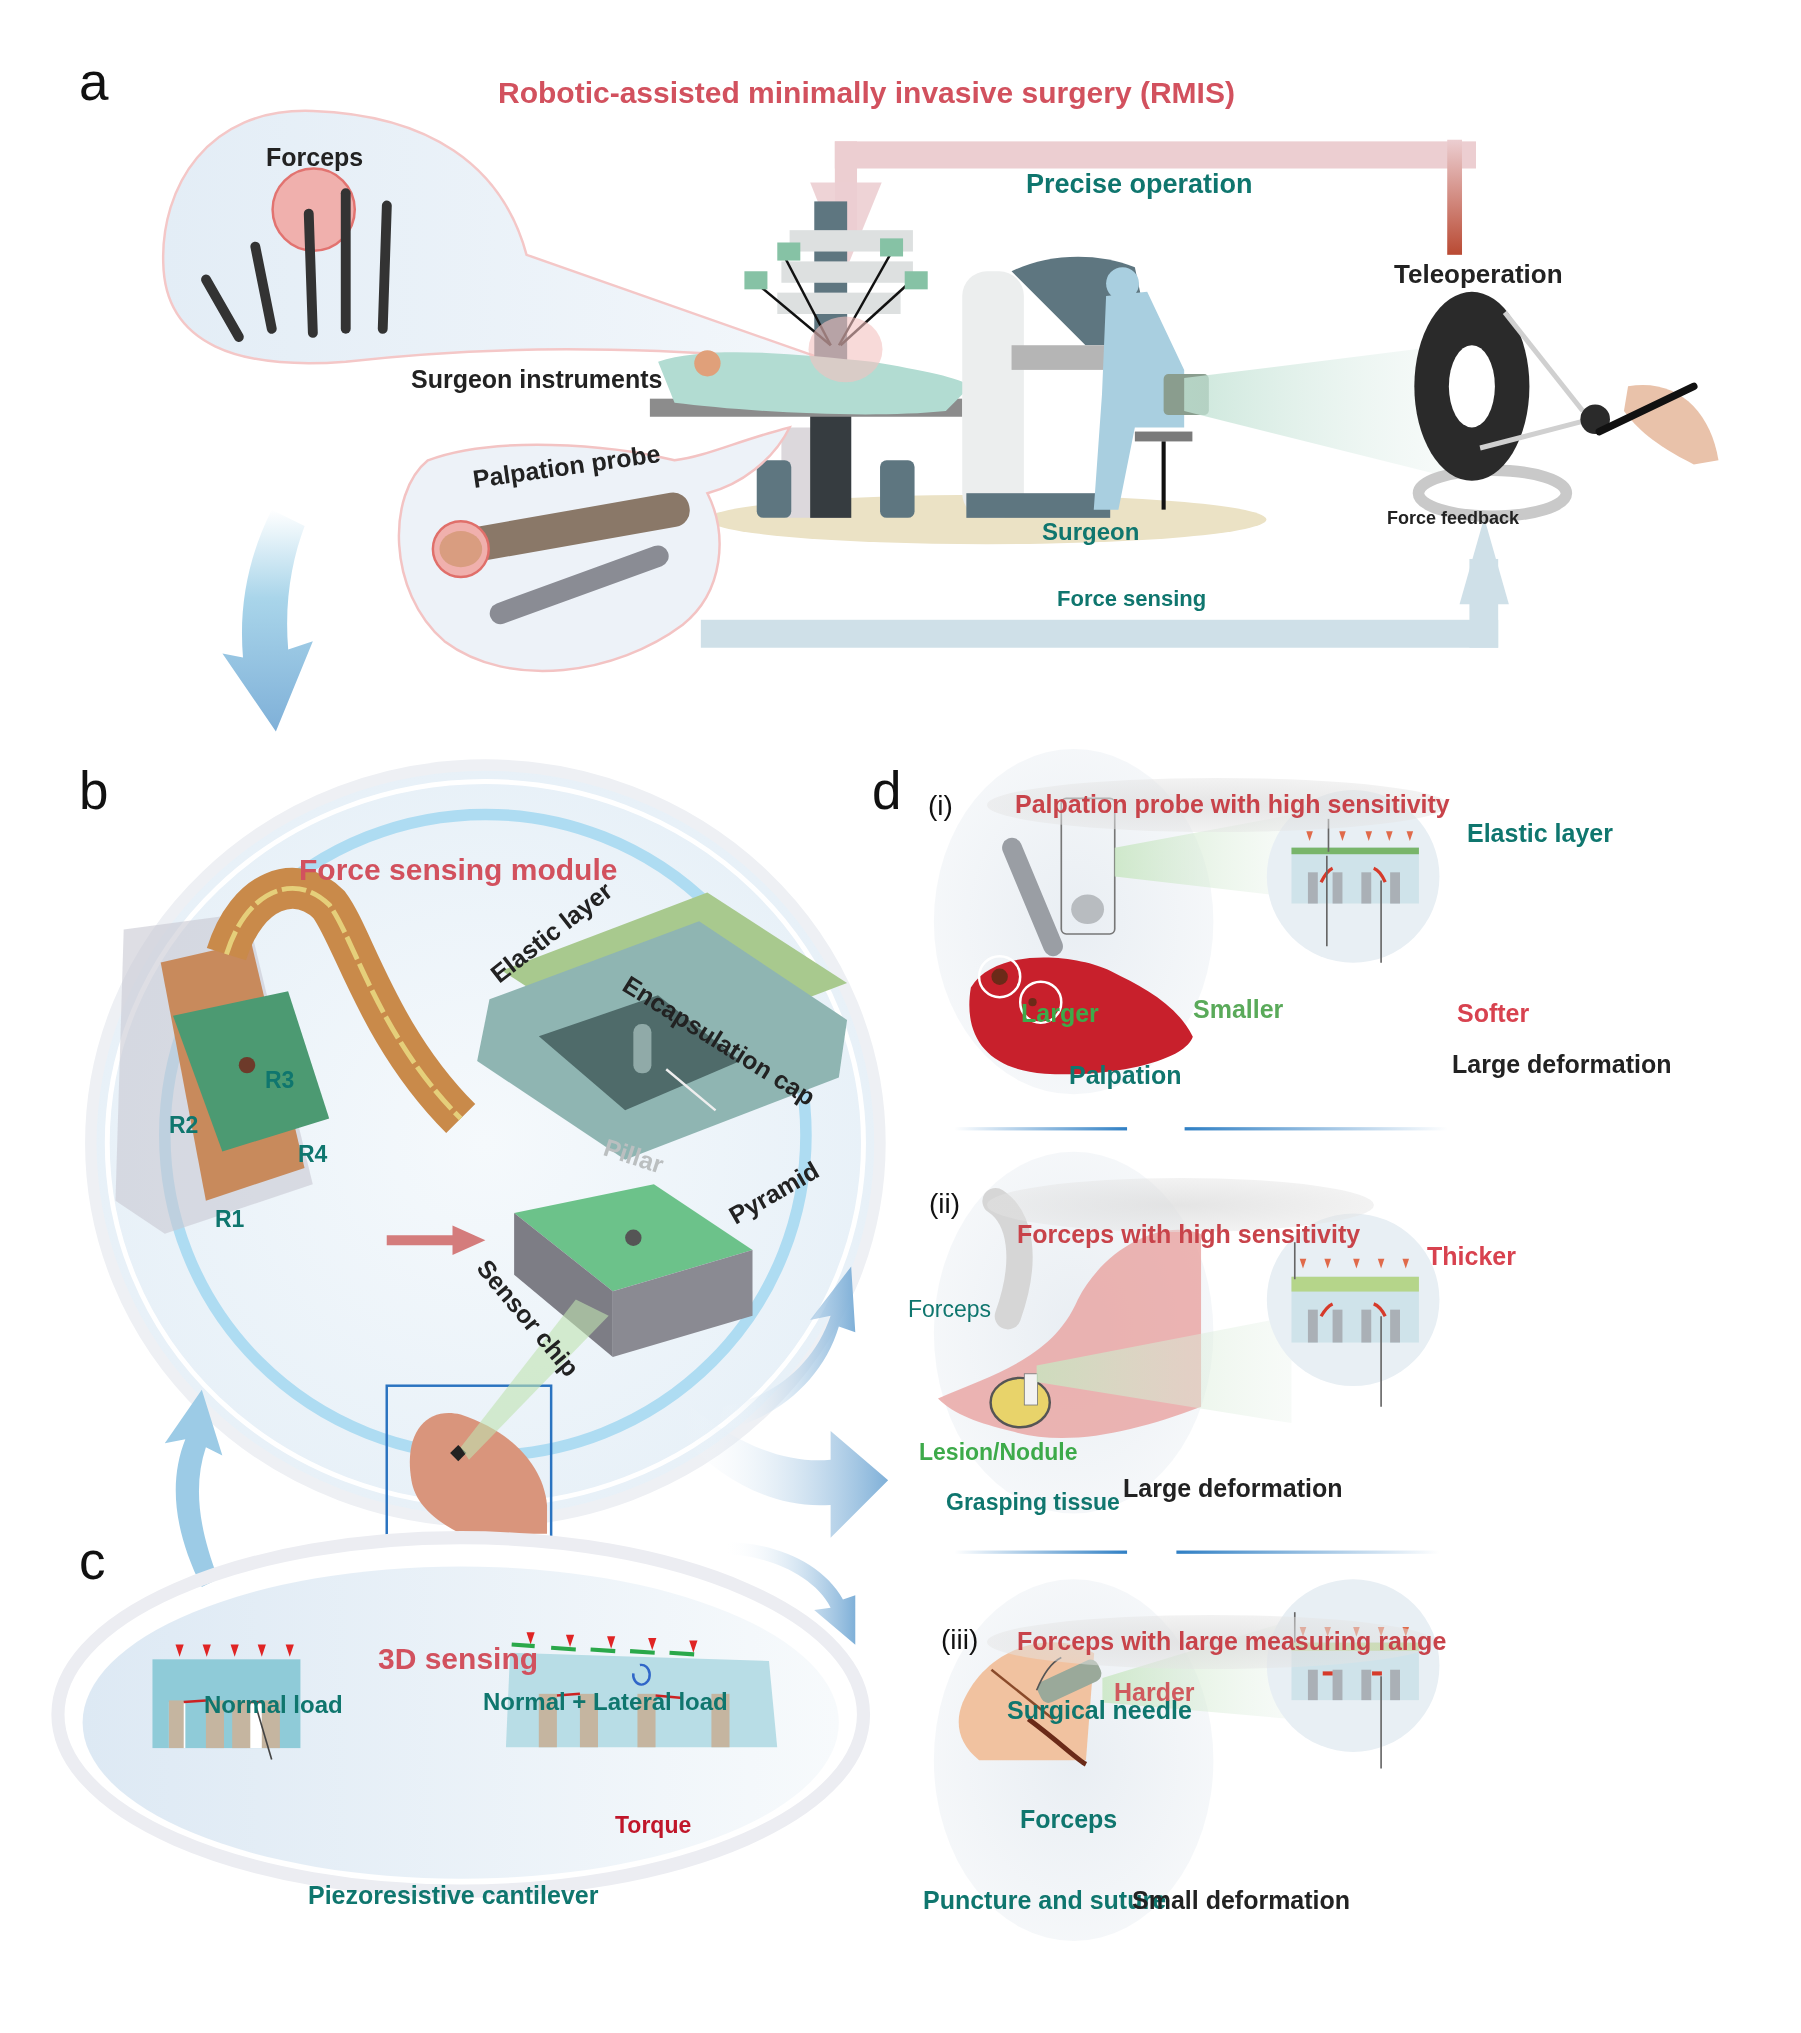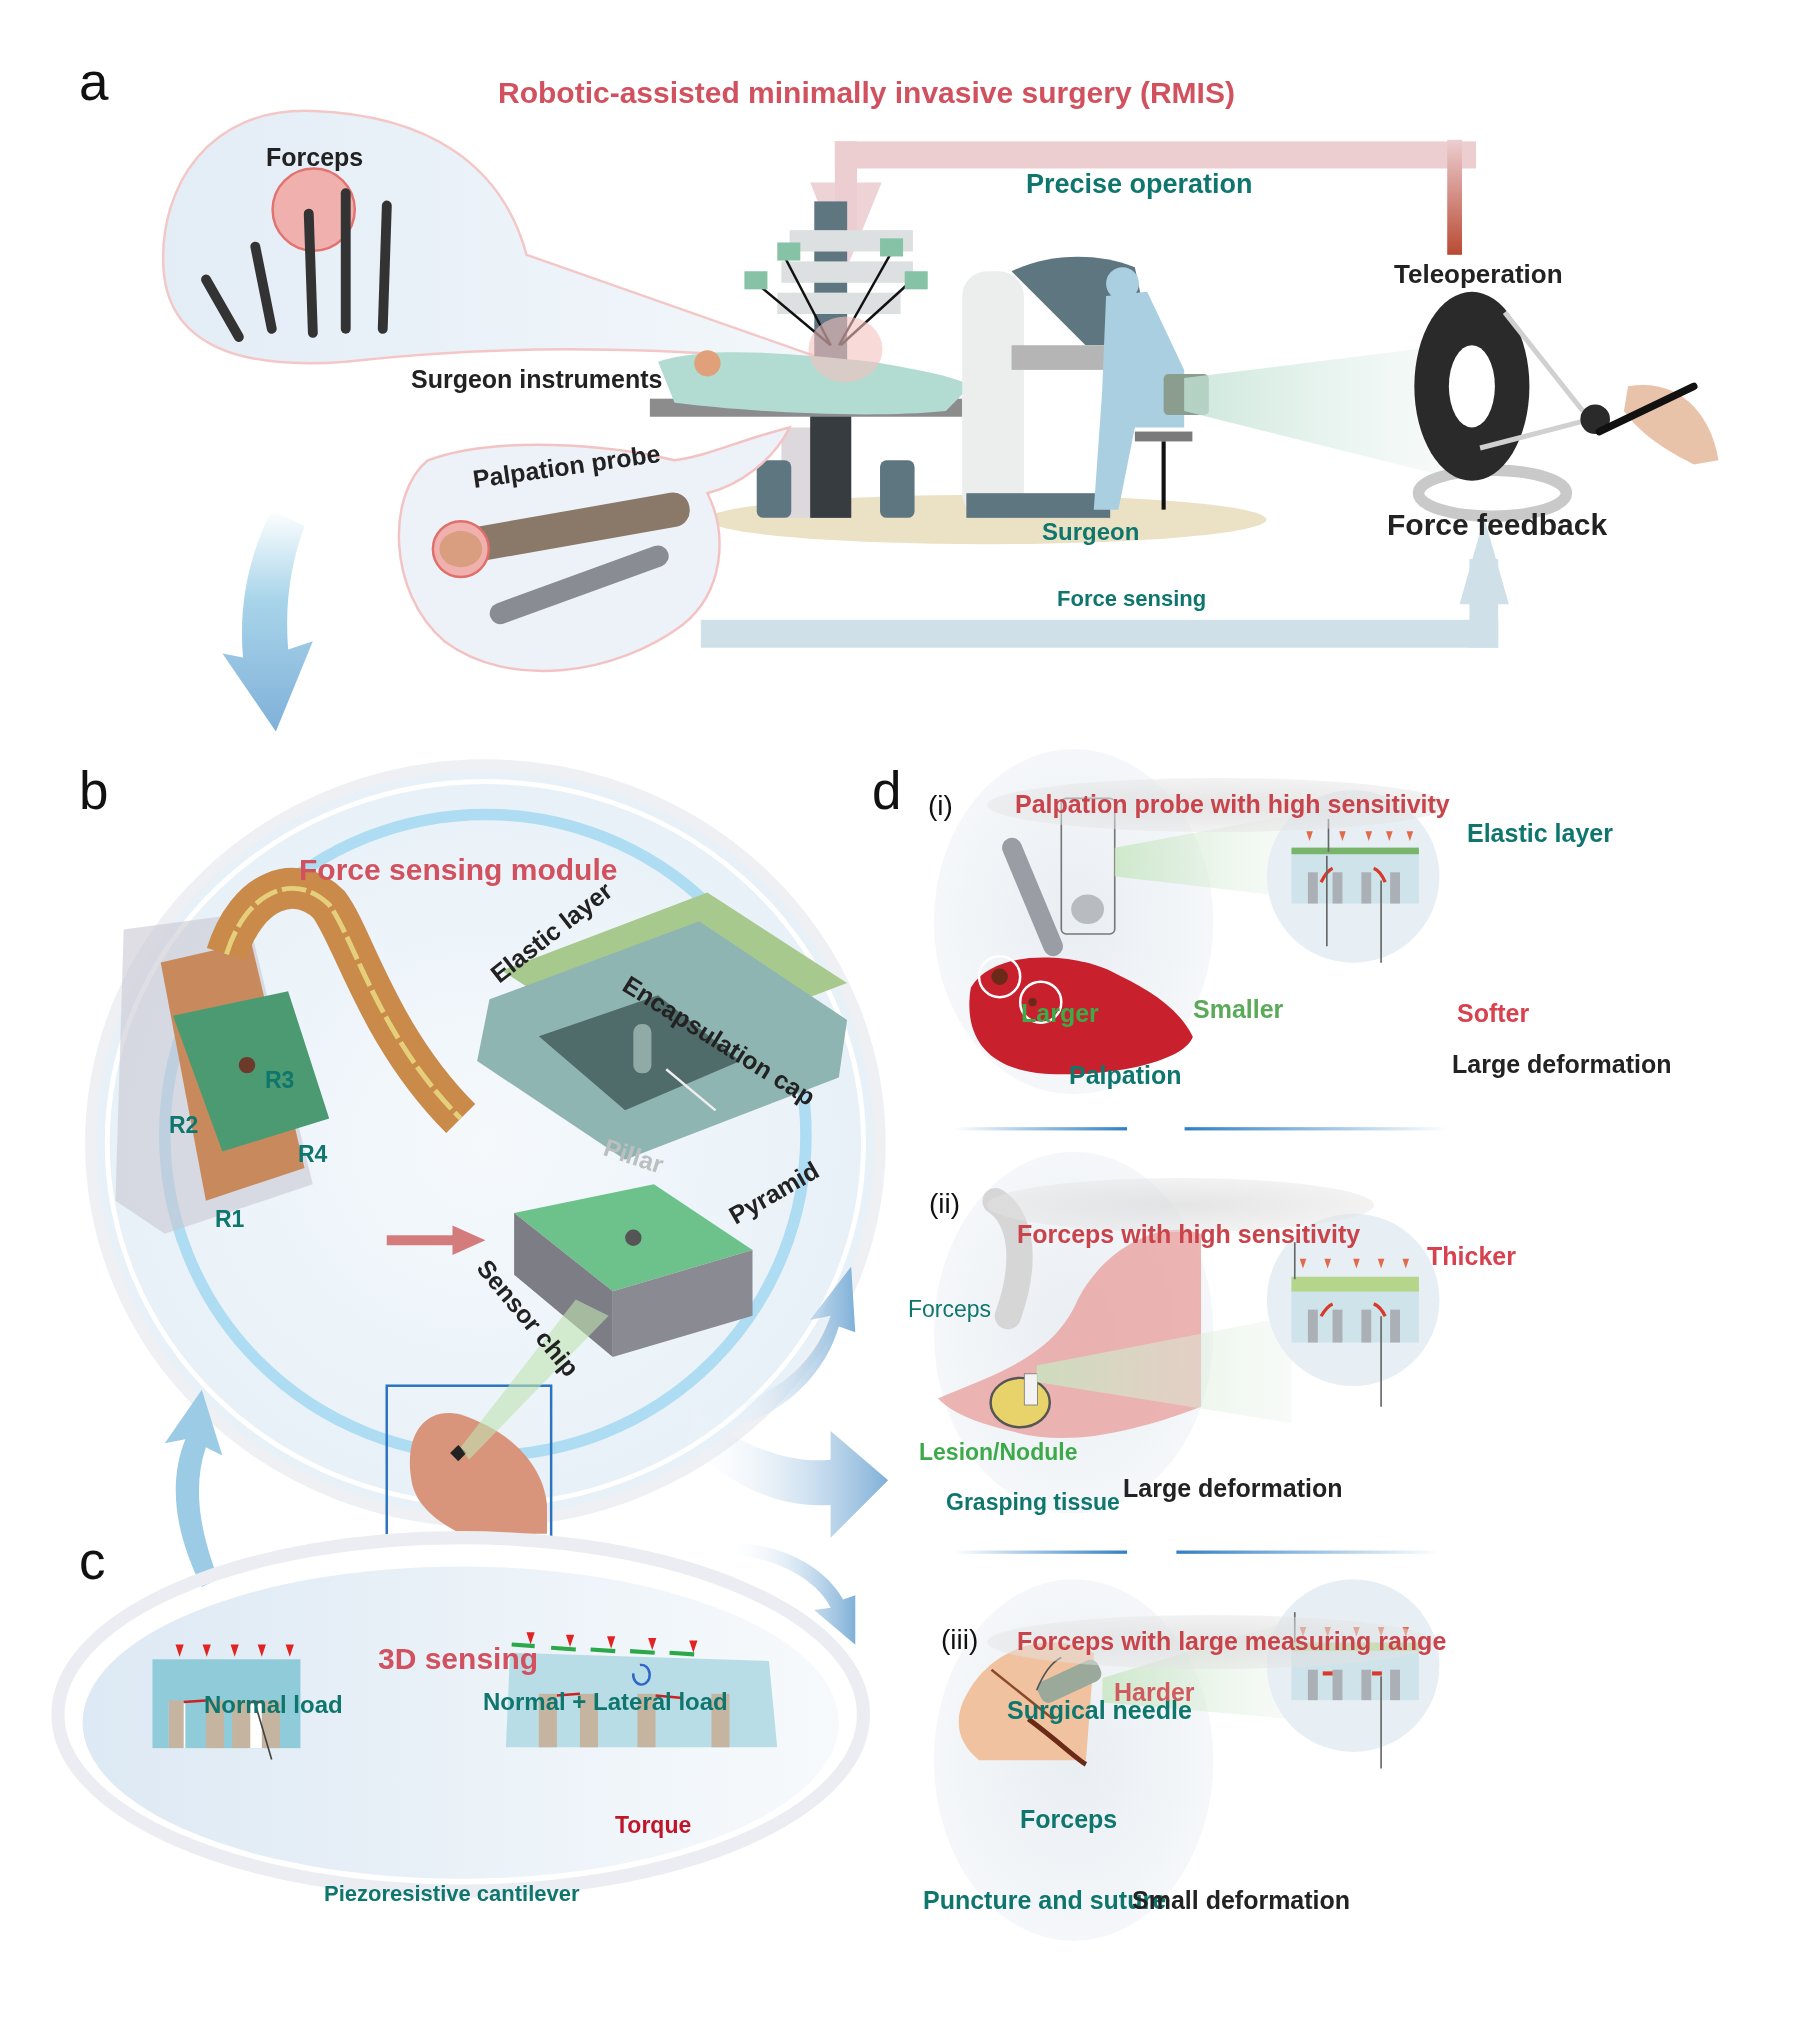--- a/index.html
+++ b/index.html
@@ -134,21 +134,21 @@
 
     <path d="M 330 620 C 300 680 290 740 295 800 L 270 795 L 335 890 L 380 780 L 350 790 C 345 730 355 680 370 640 Z" fill="url(#curveArrow)"></path>
   </svg>
 
   <div class="lbl dark" style="left:266px;top:143px;font-size:25px;">Forceps</div>
   <div class="lbl dark" style="left:411px;top:365px;font-size:25px;">Surgeon instruments</div>
   <div class="lbl dark" style="left:475px;top:465px;font-size:25px;transform:rotate(-8deg);transform-origin:left bottom;">Palpation probe</div>
   <div class="lbl grey" style="left:1026px;top:169px;font-size:27px;">Precise operation</div>
   <div class="lbl dark" style="left:1394px;top:259px;font-size:26px;">Teleoperation</div>
   <div class="lbl grey" style="left:1042px;top:518px;font-size:24px;">Surgeon</div>
-  <div class="lbl dark" style="left:1387px;top:508px;font-size:30px;">Force feedback</div>
+  <div class="lbl dark" style="left:1387px;top:508px;font-size:18px;">Force feedback</div>
   <div class="lbl grey" style="left:1057px;top:586px;font-size:22px;">Force sensing</div>
 
   <div class="panel-letter" style="left:79px;top:760px;">b</div>
 
   <svg width="905" height="822" style="left:0;top:724px;" viewBox="0 0 1100 1000">
     <defs>
       <radialGradient id="bFill" cx="0.5" cy="0.5" r="0.6">
         <stop offset="0" stop-color="#f5f9fc"></stop>
           <stop offset="1" stop-color="#e5eff7"></stop>
       </radialGradient>
@@ -266,21 +266,21 @@
         <line x1="766" y1="168" x2="796" y2="170"></line>
         <line x1="814" y1="170" x2="844" y2="172"></line>
       </g>
     </g>
   </svg>
 
   <div class="lbl red-title" style="left:378px;top:1642px;font-size:30px;">3D sensing</div>
   <div class="lbl grey" style="left:204px;top:1691px;font-size:24px;">Normal load</div>
   <div class="lbl grey" style="left:483px;top:1688px;font-size:24px;">Normal + Lateral load</div>
   <div class="lbl" style="left:615px;top:1812px;font-size:23px;color:#c0162a;">Torque</div>
-  <div class="lbl grey" style="left:324px;top:1881px;font-size:22px;">Piezoresistive cantilever</div>
+  <div class="lbl grey" style="left:308px;top:1881px;font-size:25px;">Piezoresistive cantilever</div>
 
   <div class="panel-letter" style="left:872px;top:760px;">d</div>
 
   <svg width="938" height="1316" style="left:864px;top:724px;" viewBox="0 0 1141 1600">
     <defs>
       <radialGradient id="sceneBubble" cx="0.5" cy="0.5" r="0.55">
         <stop offset="0" stop-color="#e9eef3"></stop>
           <stop offset="1" stop-color="#f6f8fa"></stop>
       </radialGradient>
       <linearGradient id="dLine" x1="0" y1="0" x2="1" y2="0">

